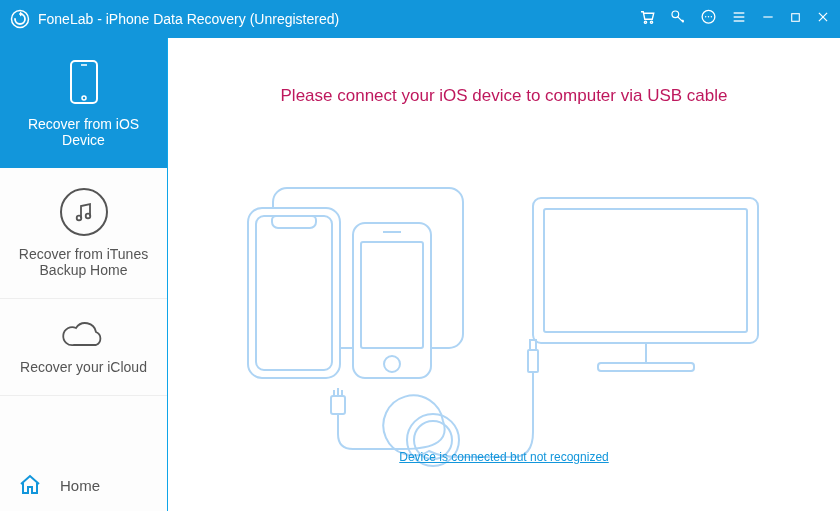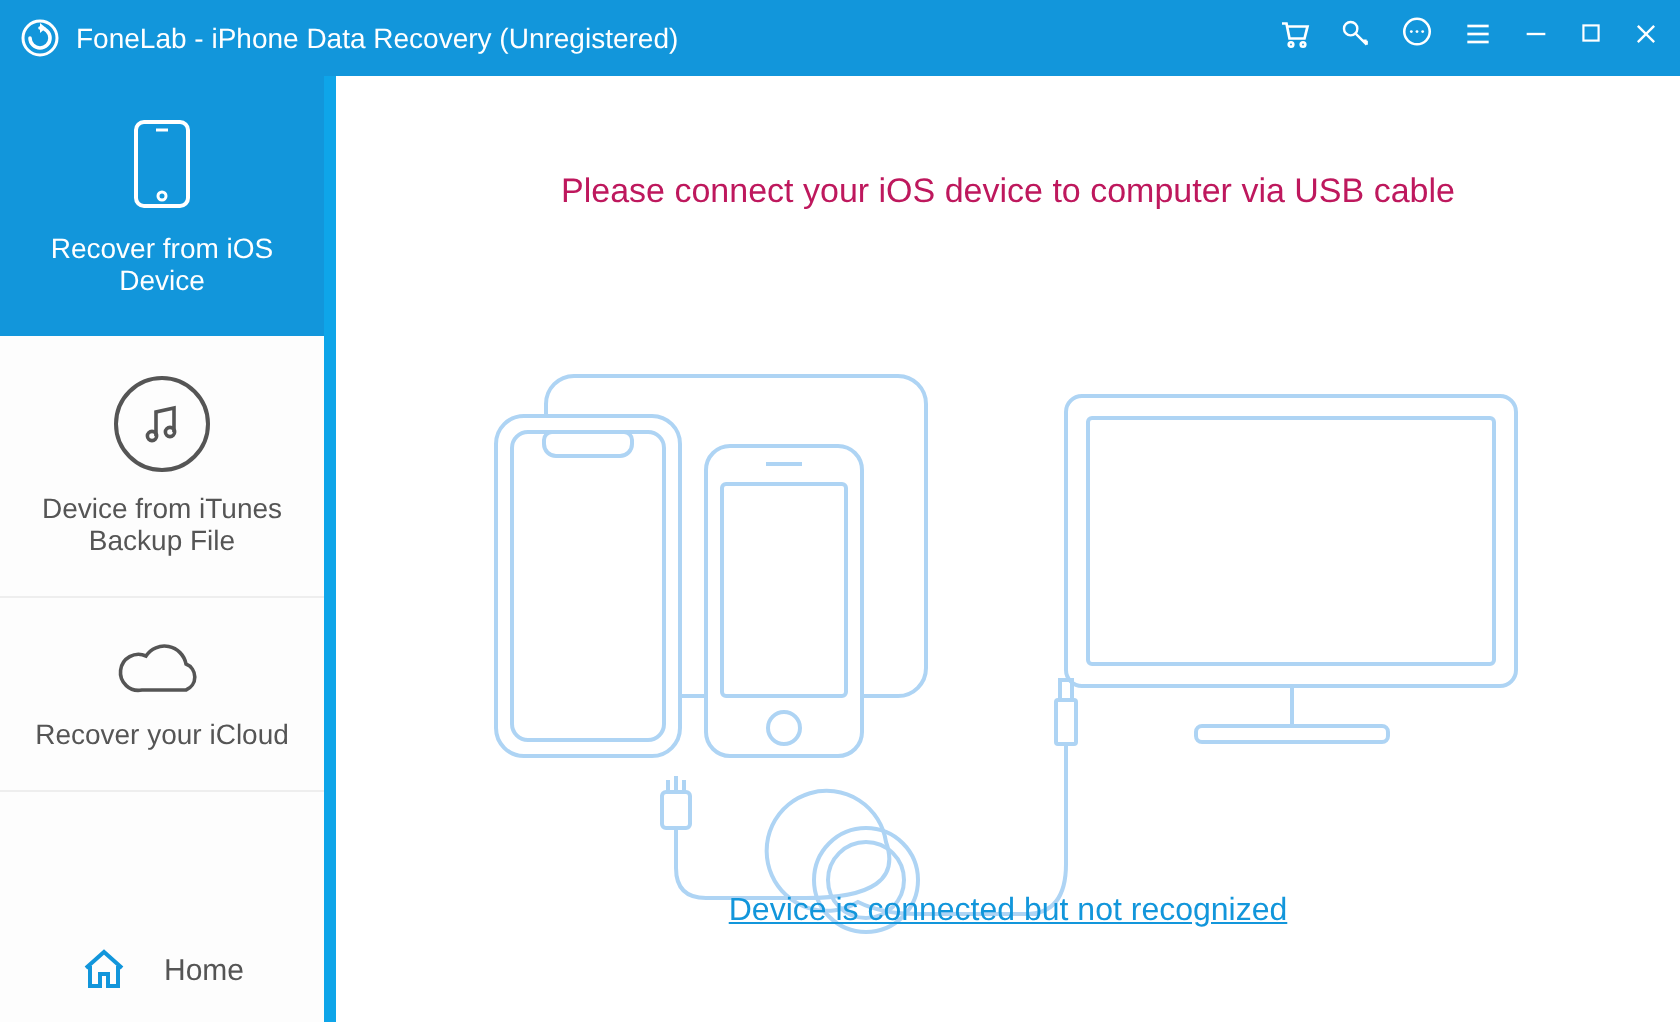--- a/index.html
+++ b/index.html
@@ -4,33 +4,33 @@
 <style>
   * { box-sizing: border-box; margin: 0; padding: 0; }
   body { font-family: "Segoe UI", "Microsoft YaHei", Arial, sans-serif; background: #e8e8e8; width: 840px; height: 511px; overflow: hidden; }
   .window { width: 840px; height: 511px; background: #fff; display: flex; flex-direction: column; box-shadow: 0 2px 8px rgba(0,0,0,0.15); }
   .titlebar { height: 38px; background: #1296db; display: flex; align-items: center; color: #fff; padding: 0 10px; }
   .titlebar .logo { width: 20px; height: 20px; margin-right: 8px; display:flex; align-items:center; justify-content:center;}
   .titlebar .title { font-size: 14px; flex: 1; }
   .titlebar .ctrls { display: flex; gap: 14px; align-items: center; }
   .titlebar .ctrls span, .titlebar .ctrls svg { cursor: pointer; }
   .body { flex: 1; display: flex; }
-  .sidebar { width: 168px; background: #fdfdfd; display: flex; flex-direction: column; border-right: 6px solid #0ea5e9; }
+  .sidebar { width: 168px; background: #fdfdfd; display: flex; flex-direction: column; border-right: 1px solid #0ea5e9; }
   .side-item { position: relative; display:flex; flex-direction:column; align-items:center; justify-content:center; text-align:center; padding: 20px 10px; color:#555; font-size:14px; cursor:pointer; border-bottom:1px solid #eee; }
   .side-item .icon-wrap { width:48px; height:48px; border:2px solid #555; border-radius:50%; display:flex; align-items:center; justify-content:center; margin-bottom:10px; }
   .side-item.active { background:#1296db; color:#fff; border-bottom:none; }
   .side-item.active .icon-wrap { border-color:#fff; border:none; }
   .side-item.active::after { content:""; position:absolute; right:-12px; top:50%; margin-top:-12px; border:12px solid transparent; border-left-color:#1296db; }
-  .side-item.home { flex-direction:row; justify-content:center; padding:14px 18px; gap:18px; border-bottom:none; font-size:15px; margin-top:auto;}
+  .side-item.home { flex-direction:row; justify-content:flex-start; padding:14px 18px; gap:18px; border-bottom:none; font-size:15px; margin-top:auto;}
   .side-item.home .icon-wrap{ border:none; width:24px; height:24px; margin:0;}
   .content { flex:1; position:relative; background:#fff; }
   .instruction { text-align:center; font-size:17px; color:#be185d; margin-top:48px; font-weight:400;}
   .illus { position:absolute; top:130px; left:60px; right:60px; height:300px; }
   .link-row { position:absolute; bottom:46px; left:0; right:0; text-align:center; }
-  .link-row a { color:#1296db; font-size:16px; text-decoration:underline; cursor:pointer; }
+  .link-row a { color:#1296db; font-size:12px; text-decoration:underline; cursor:pointer; }
   .stroke { stroke:#aed4f4; fill:none; }
 </style>
 </head>
 <body>
 
 <div class="window">
 
   <div class="titlebar">
     <span class="logo">
       <svg width="20" height="20" viewBox="0 0 20 20">
@@ -90,21 +90,21 @@
       </div>
 
       <div class="side-item">
         <span class="icon-wrap">
           <svg width="24" height="24" viewBox="0 0 24 24" fill="none" stroke="#555" stroke-width="1.8">
               <path d="M9 18V6l9-2v12"></path>
               <circle cx="7" cy="18" r="2.3"></circle>
               <circle cx="16" cy="16" r="2.3"></circle>
             </svg>
         </span>
-        <span>Device from iTunes Backup File</span>
+        <span>Recover from iTunes Backup Home</span>
       </div>
 
       <div class="side-item">
         <span class="icon-wrap" style="border:none;width:48px;height:30px;">
           <svg width="48" height="30" viewBox="0 0 48 30" fill="none" stroke="#555" stroke-width="1.8">
               <path d="M14 26a9 9 0 1 1 2-17 11 11 0 0 1 20 4 7 7 0 0 1 0 13z"></path>
             </svg>
         </span>
         <span>Recover your iCloud</span>
       </div>

